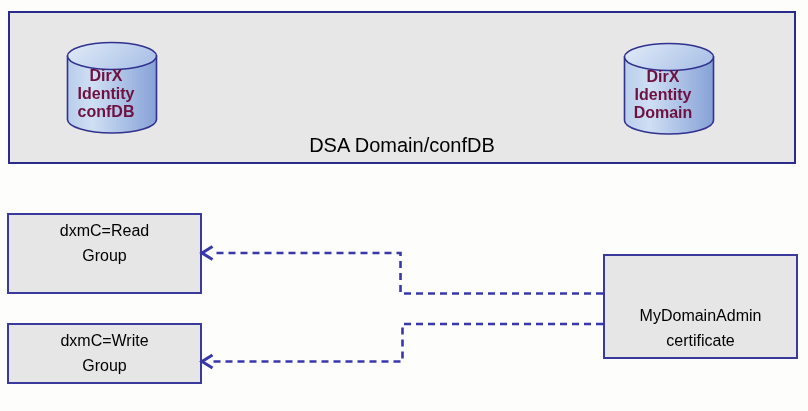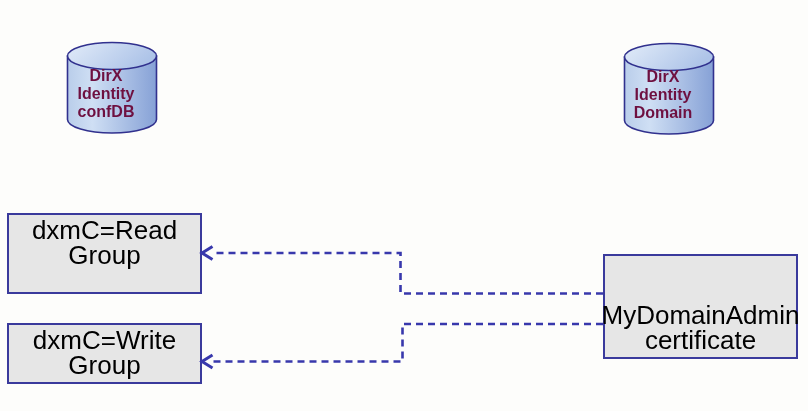--- a/index.html
+++ b/index.html
@@ -58,21 +58,21 @@
   .cyl-confdb { left: 66px; top: 41px; }
   .cyl-domain { left: 623px; top: 42px; }
 
   
   .node-box {
     position: absolute;
     box-sizing: border-box;
     background: var(--small-box-fill, #e6e6e6);
     border: 2px solid var(--small-box-border, #3a3a9c);
     text-align: center;
-    font-size: 26px;
+    font-size: 16px;
     line-height: 25px;
     color: var(--label-text, #000000);
     white-space: pre-line;
   }
   .read-box  { left: 7px; top: 213px; width: 195px; height: 81px; padding-top: 3px; }
   .write-box { left: 7px; top: 323px; width: 195px; height: 61px; padding-top: 3px; }
   .admin-box {
     left: 603px; top: 254px; width: 195px; height: 105px;
     display: flex;
     flex-direction: column;
@@ -99,20 +99,23 @@
     fill: none;
     stroke-width: 3;
     stroke-linejoin: miter;
   }
 </style>
 </head>
 <body>
 
 <div id="canvas">
 
+  <div class="dsa-box">
+    <div class="dsa-label">DSA Domain/confDB</div>
+  </div>
 
   <div class="cylinder cyl-confdb">
     <svg width="92" height="94" viewBox="0 0 92 94" aria-hidden="true">
       <defs>
         <linearGradient id="cylBody" x1="0" y1="0" x2="1" y2="0">
           <stop offset="0" stop-color="#b9cdea"></stop>
           <stop offset="0.28" stop-color="#cfdff4"></stop>
           <stop offset="1" stop-color="#86a1d6"></stop>
         </linearGradient>
         <linearGradient id="cylTop" x1="0" y1="0" x2="1" y2="0.35">

